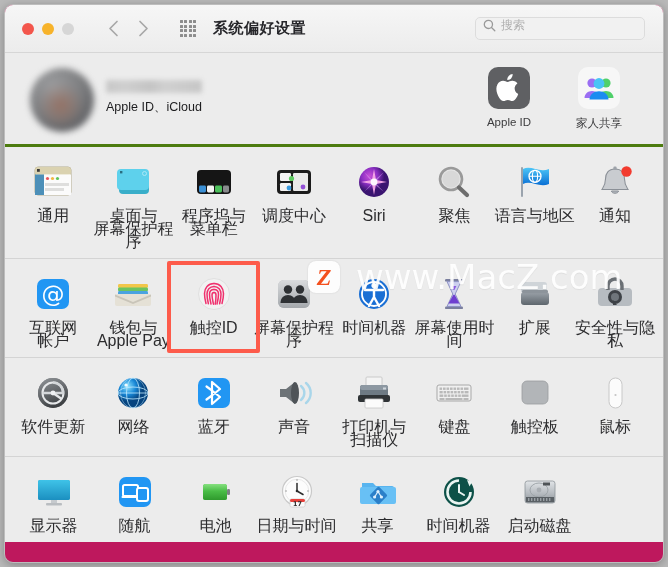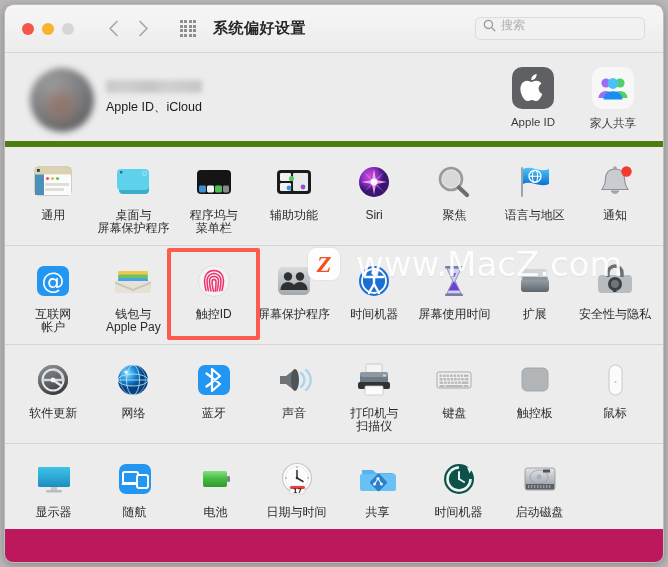--- a/index.html
+++ b/index.html
@@ -119,21 +119,21 @@
     width: 120px;
     padding: 0;
   }
   .searchbox input::placeholder { color: #b0b0b0; }
 
   
   .account {
     position: relative;
     height: 94px;
     background: #ececec;
-    border-bottom: 6px solid #4d7c0f;
+    border-bottom: 3px solid #4d7c0f;
     box-sizing: border-box;
     padding-left: 32px;
   }
   .avatar {
     position: absolute;
     left: 25px; top: 15px;
     width: 64px; height: 64px;
     border-radius: 50%;
     background:
       radial-gradient(circle at 48% 58%, rgba(150,110,95,0.85) 0%, rgba(150,110,95,0.35) 26%, rgba(120,120,124,0.1) 45%, rgba(0,0,0,0) 60%),
@@ -150,23 +150,23 @@
   }
   .acct-sub {
     position: absolute;
     left: 101px; top: 46px;
     font-size: 12.5px;
     color: #1d1d1f;
   }
 
   .acct-shortcuts {
     position: absolute;
-    right: 12px; top: 14px;
+    right: 26px; top: 14px;
     display: flex;
-    gap: 4px;
+    gap: 14px;
   }
   .shortcut {
     width: 76px;
     display: flex;
     flex-direction: column;
     align-items: center;
   }
   .shortcut .sc-icon {
     width: 42px; height: 42px;
     border-radius: 10px;
@@ -202,21 +202,21 @@
     align-items: center;
     position: relative;
   }
   .cell .ic {
     width: 46px; height: 46px;
     display: flex; align-items: center; justify-content: center;
     position: relative;
   }
   .cell .lbl {
     margin-top: 4px;
-    font-size: 12px;
+    font-size: 16px;
     line-height: 13px;
     color: #2c2c2e;
     text-align: center;
     white-space: pre-line;
     max-width: 80px;
   }
 
   
   .hl-box {
     position: absolute;
@@ -402,21 +402,21 @@
             <svg width="44" height="40" viewBox="0 0 44 40">
               <rect x="5" y="8" width="34" height="24" rx="4" fill="#1b1b1b"></rect>
               <rect x="8" y="11" width="11" height="8" rx="1.3" fill="#f3f3f3"></rect>
               <rect x="8" y="21" width="11" height="8" rx="1.3" fill="#f3f3f3"></rect>
               <rect x="21" y="11" width="15" height="18" rx="1.3" fill="#e9e9e9"></rect>
               <circle cx="19.5" cy="16.5" r="2.6" fill="#5cc95f"></circle>
               <circle cx="17" cy="26" r="2.4" fill="#3b9ade"></circle>
               <circle cx="31" cy="25" r="2.4" fill="#9350d6"></circle>
             </svg>
           </div>
-          <div class="lbl">辅助功能</div>
+          <div class="lbl">调度中心</div>
         </div>
 
         <div class="cell">
           <div class="ic">
             <svg width="44" height="40" viewBox="0 0 44 40">
               <defs>
                 <radialGradient id="sirg" cx="35%" cy="30%">
                   <stop offset="0%" stop-color="#c94fd8"></stop>
                   <stop offset="55%" stop-color="#8a2ec2"></stop>
                   <stop offset="100%" stop-color="#3a1470"></stop>

